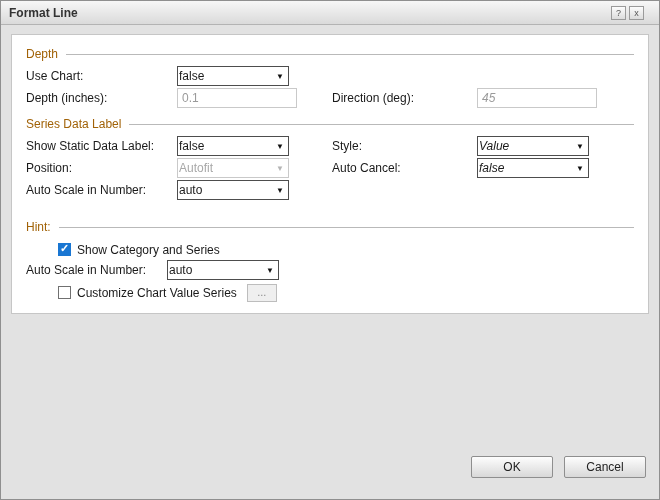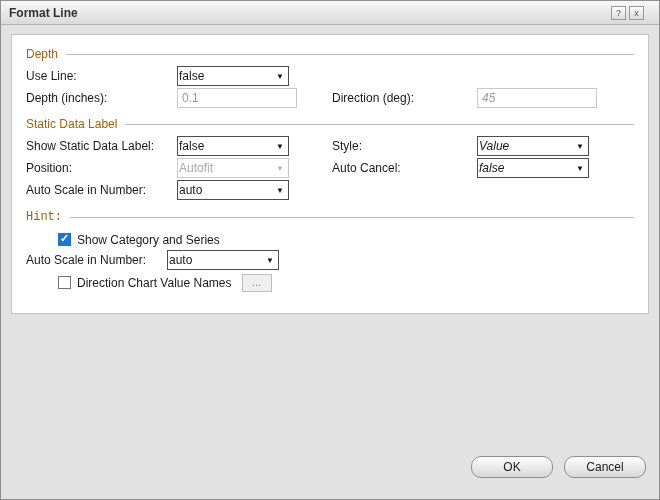--- a/index.html
+++ b/index.html
@@ -104,21 +104,21 @@
   }
   
   .footer {
     position:absolute; right:13px; bottom:21px;
     display:flex; gap:11px;
   }
   .btn {
     width:82px; height:22px;
     background: linear-gradient(#fdfdfd,#d8d8d8);
     border:1px solid #8e8e8e;
-    border-radius:10px;
+    border-radius:2px;
     font-family:"Liberation Sans", sans-serif;
     font-size:12px; color:#222;
     text-align:center; line-height:20px;
     cursor:default;
   }
 </style>
 </head>
 <body>
 
 <div class="dialog">
@@ -131,36 +131,36 @@
   </div>
 
   <div class="panel">
 
     <div class="section-header">
       <span>Depth</span>
       <span class="hline"></span>
     </div>
 
     <div class="row">
-      <span class="lbl1">Use Line:</span>
+      <span class="lbl1">Use Chart:</span>
       <div class="combo ctl1">
         <span class="val">false</span>
         <span class="arrow"></span>
       </div>
     </div>
 
     <div class="row">
       <span class="lbl1">Depth (inches):</span>
       <input class="tinput ctl1" disabled="" value="0.1" style="">
       <span class="lbl2">Direction (deg):</span>
       <input class="tinput ctl2" disabled="" value="45" style="">
     </div>
 
     <div class="section-header" style="margin-top:5px;">
-      <span>Static Data Label</span>
+      <span>Series Data Label</span>
       <span class="hline"></span>
     </div>
 
     <div class="row">
       <span class="lbl1">Show Static Data Label:</span>
       <div class="combo ctl1">
         <span class="val">false</span>
         <span class="arrow"></span>
       </div>
       <span class="lbl2">Style:</span>
@@ -184,41 +184,41 @@
     </div>
 
     <div class="row">
       <span class="lbl1">Auto Scale in Number:</span>
       <div class="combo ctl1">
         <span class="val">auto</span>
         <span class="arrow"></span>
       </div>
     </div>
 
-    <div class="section-header" style="margin-top:6px;font-family:Liberation Mono, monospace;">
+    <div class="section-header" style="margin-top:16px;">
       <span>Hint:</span>
       <span class="hline"></span>
     </div>
 
     <div class="check-row">
       <span class="checkbox checked"></span>
       <span>Show Category and Series</span>
     </div>
 
     <div class="row">
       <span class="lbl1">Auto Scale in Number:</span>
       <div class="combo ctl1b">
         <span class="val">auto</span>
         <span class="arrow"></span>
       </div>
     </div>
 
     <div class="check-row">
       <span class="checkbox"></span>
-      <span>Direction Chart Value Names</span>
+      <span>Customize Chart Value Series</span>
       <span class="more-btn">...</span>
     </div>
 
   </div>
 
   <div class="footer">
     <button class="btn">OK</button>
     <button class="btn">Cancel</button>
   </div>
 

